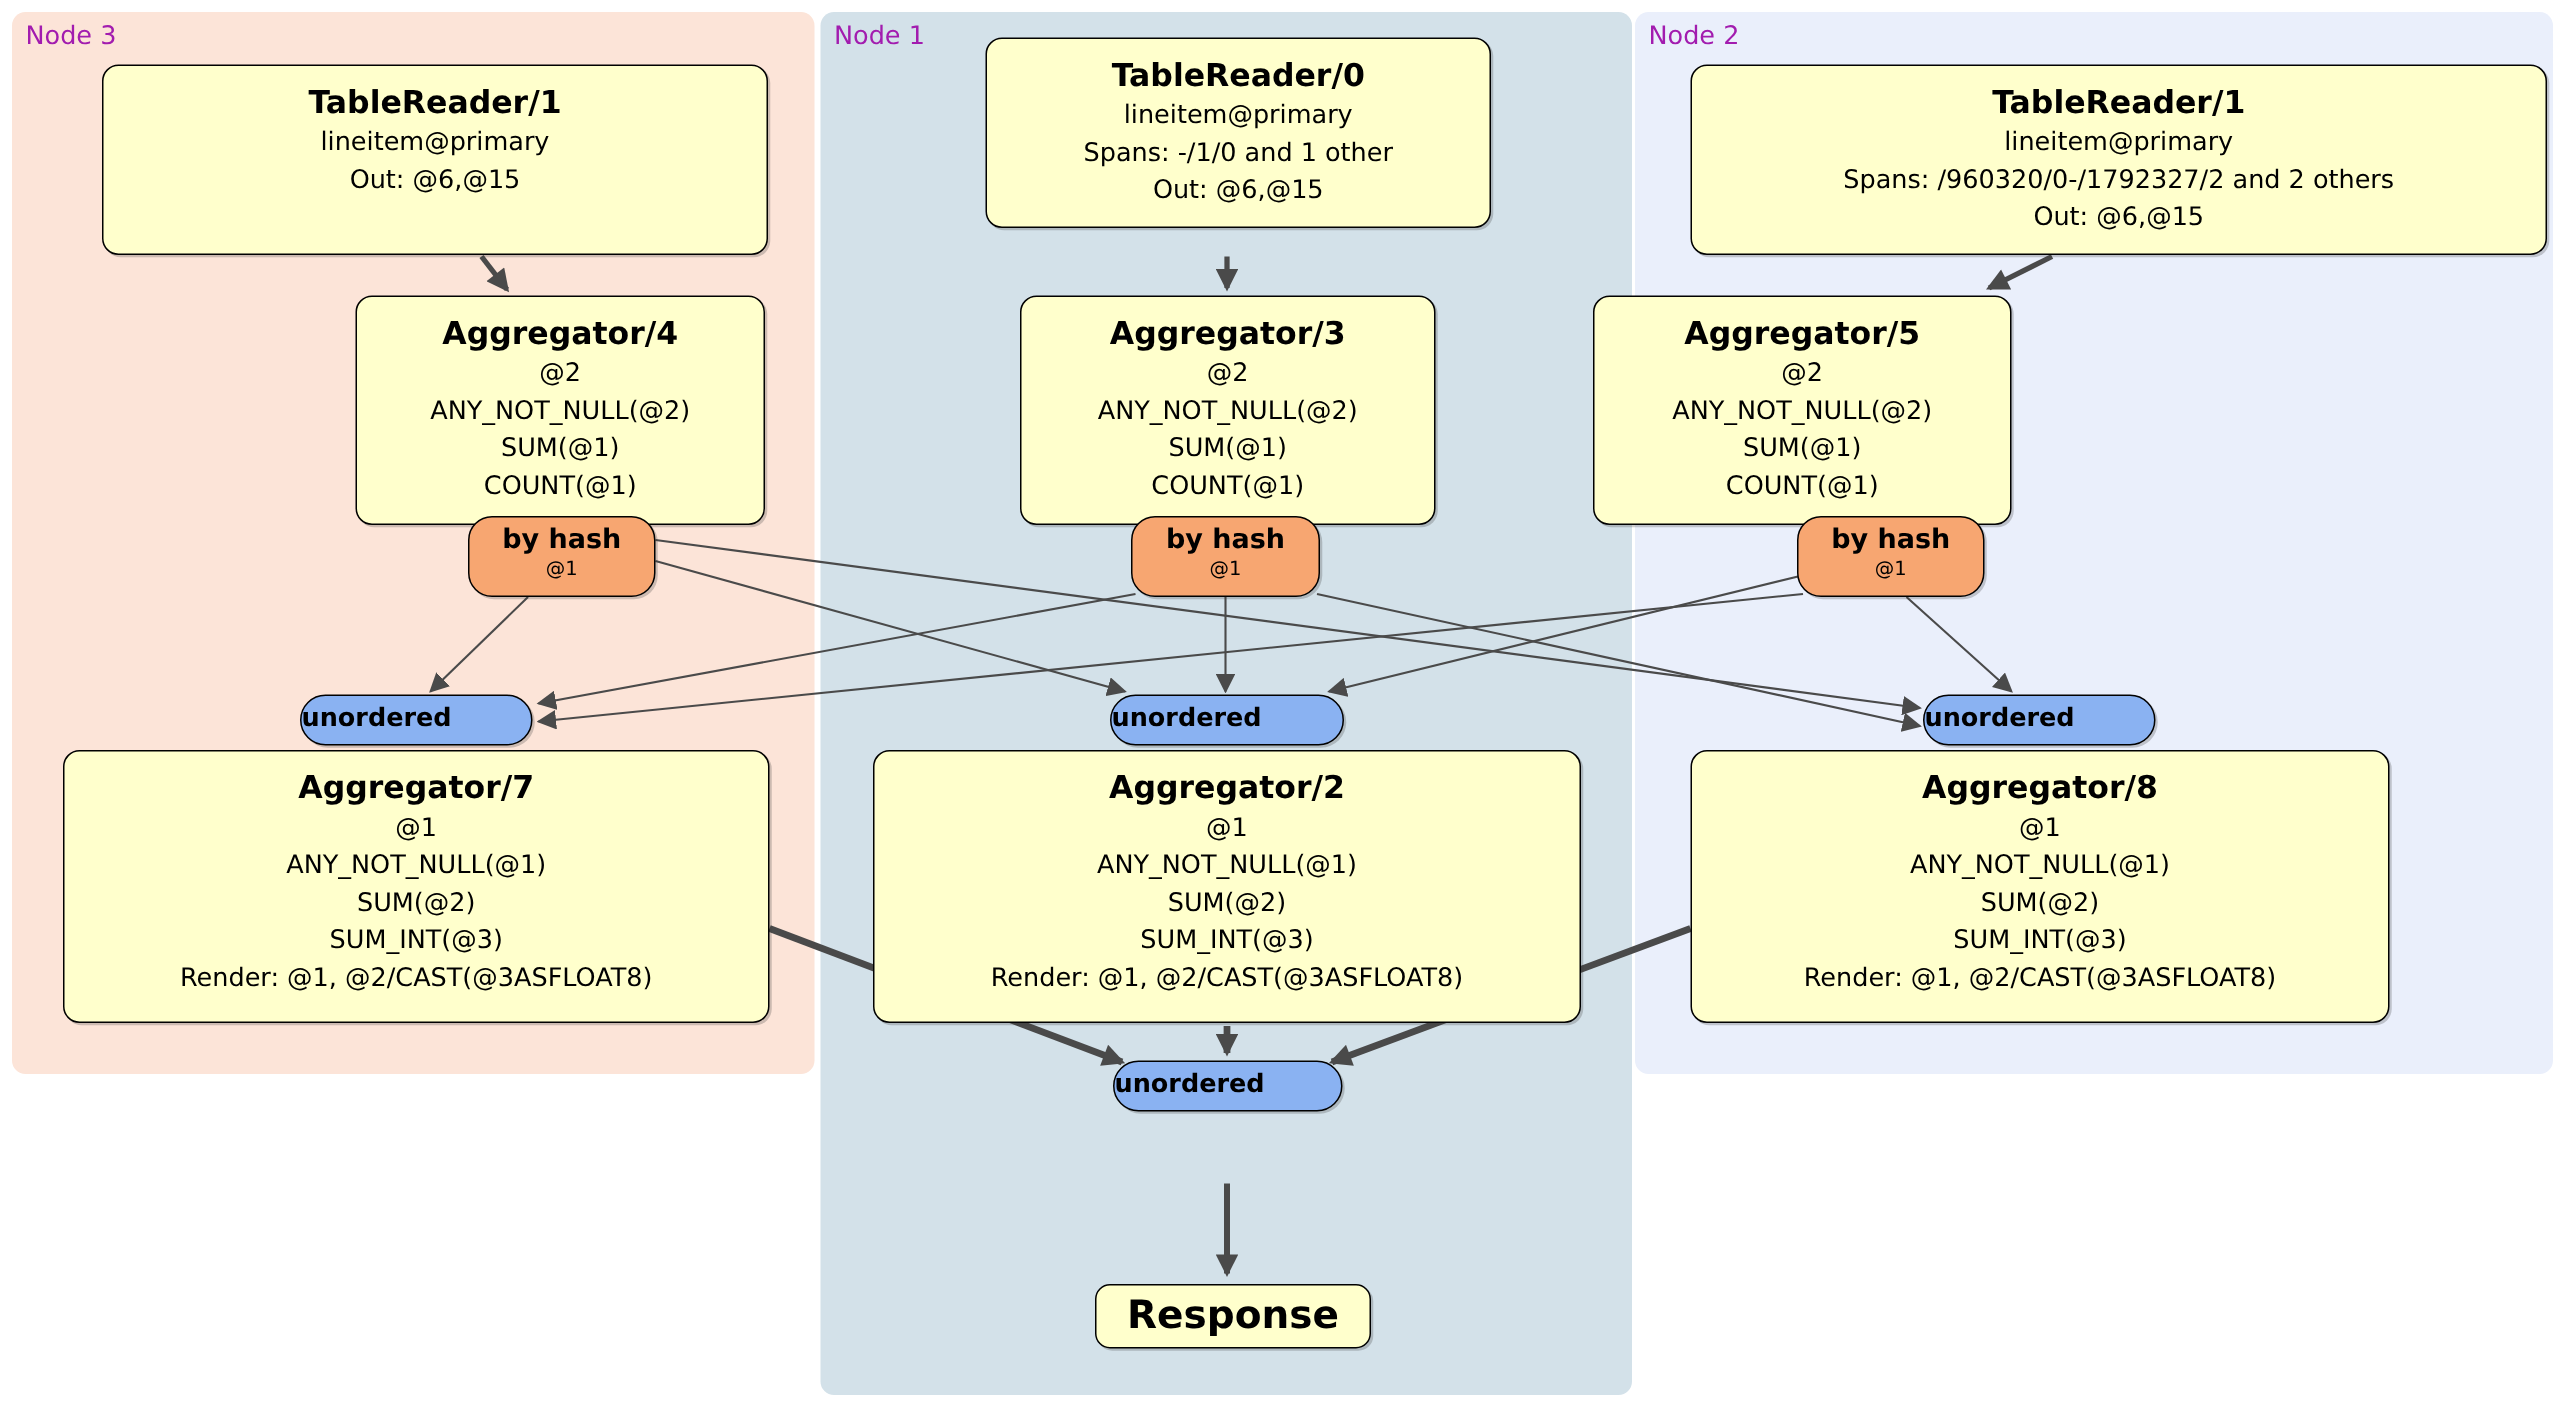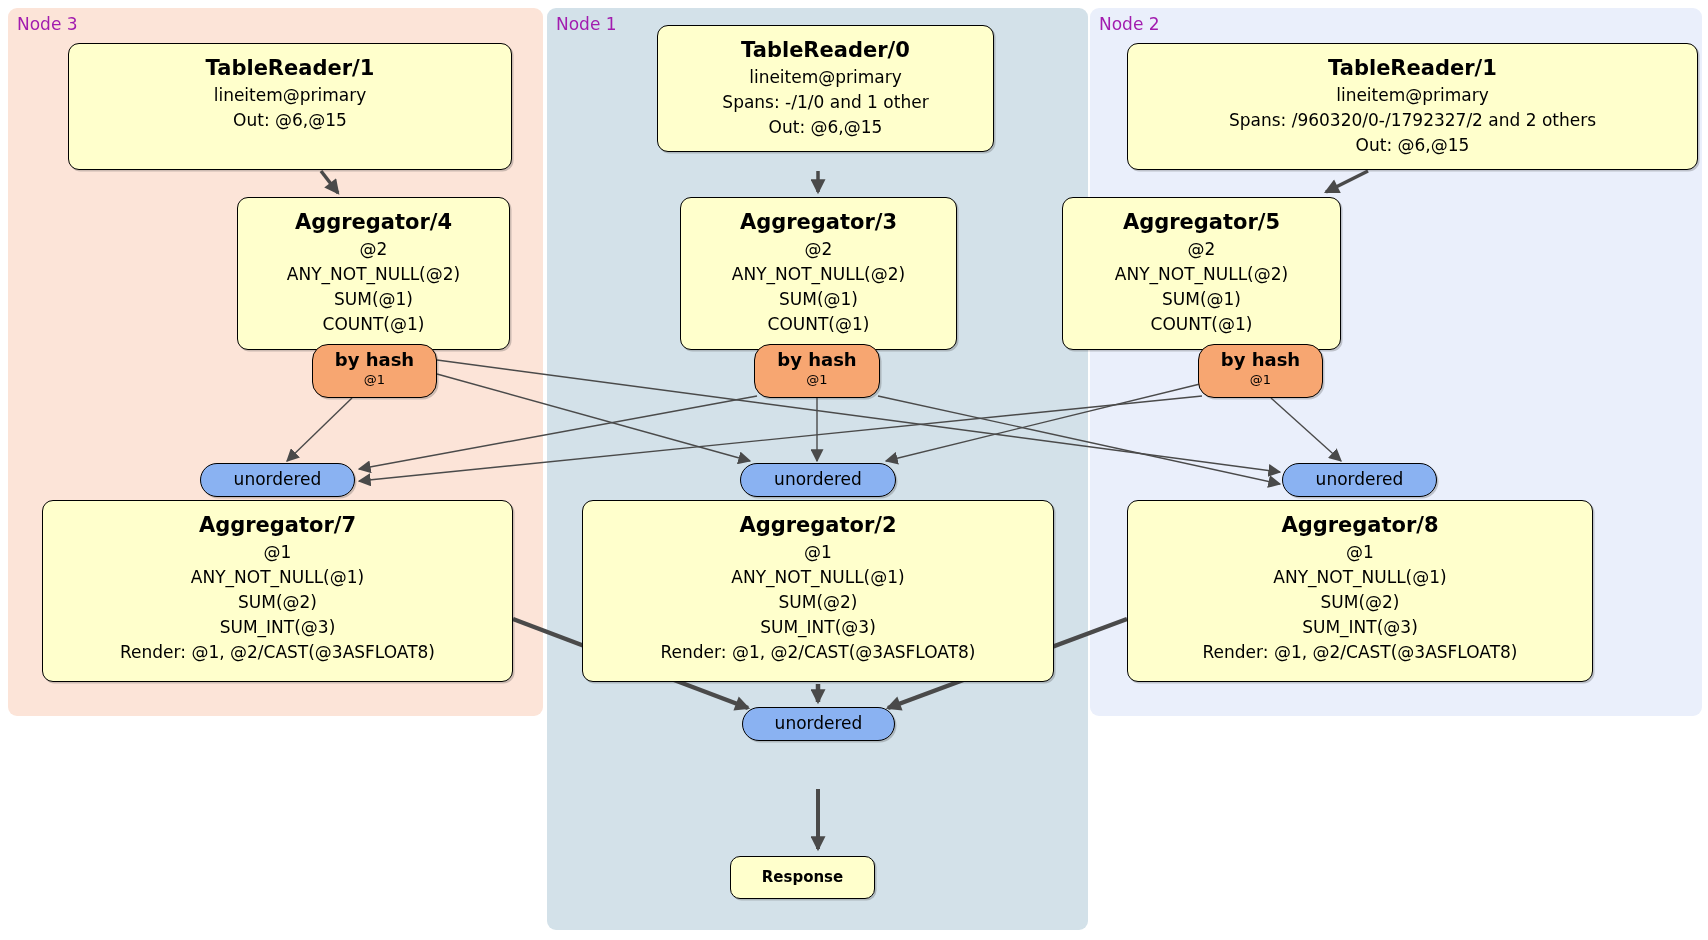--- a/index.html
+++ b/index.html
@@ -19,22 +19,22 @@
   .pbox-line{font-size:17px;line-height:25px;}
   .router{
     position:absolute;box-sizing:border-box;background:#f7a671;
     border:1.7px solid #000;border-radius:16px;text-align:center;
     box-shadow:1.5px 1.5px 0 rgba(60,60,60,.25);
   }
   .router-label{font-size:18px;font-weight:bold;line-height:24px;padding-top:3px;}
   .router-sub{font-size:13px;line-height:16px;}
   .sync{
     position:absolute;box-sizing:border-box;background:#8ab2f2;
-    border:1.7px solid #000;border-radius:17px;text-align:center;
-    font-size:17px;font-weight:normal;line-height:30px;
+    border:1.7px solid #000;border-radius:17px;text-align:left;
+    font-size:17px;font-weight:bold;line-height:30px;
     box-shadow:1.5px 1.5px 0 rgba(60,60,60,.25);
   }
   .mini{
     position:absolute;box-sizing:border-box;background:#ffffcc;
     border:1.7px solid #000;border-radius:10px;text-align:center;
     font-weight:bold;box-shadow:1.5px 1.5px 0 rgba(60,60,60,.25);
   }
 </style>
 </head>
 <body>
@@ -166,17 +166,17 @@
   <div class="sync" style="left:740px;top:463px;width:156px;height:34px;">
     <span>unordered</span>
   </div>
   <div class="sync" style="left:1282px;top:463px;width:155px;height:34px;">
     <span>unordered</span>
   </div>
   <div class="sync" style="left:742px;top:707px;width:153px;height:34px;">
     <span>unordered</span>
   </div>
 
-  <div class="mini" style="left:730px;top:856px;width:145px;height:43px;font-size:15px;line-height:40px;">
+  <div class="mini" style="left:730px;top:856px;width:184px;height:43px;font-size:26px;line-height:40px;">
     <span>Response</span>
   </div>
 
 </div>
 
 </body></html>

